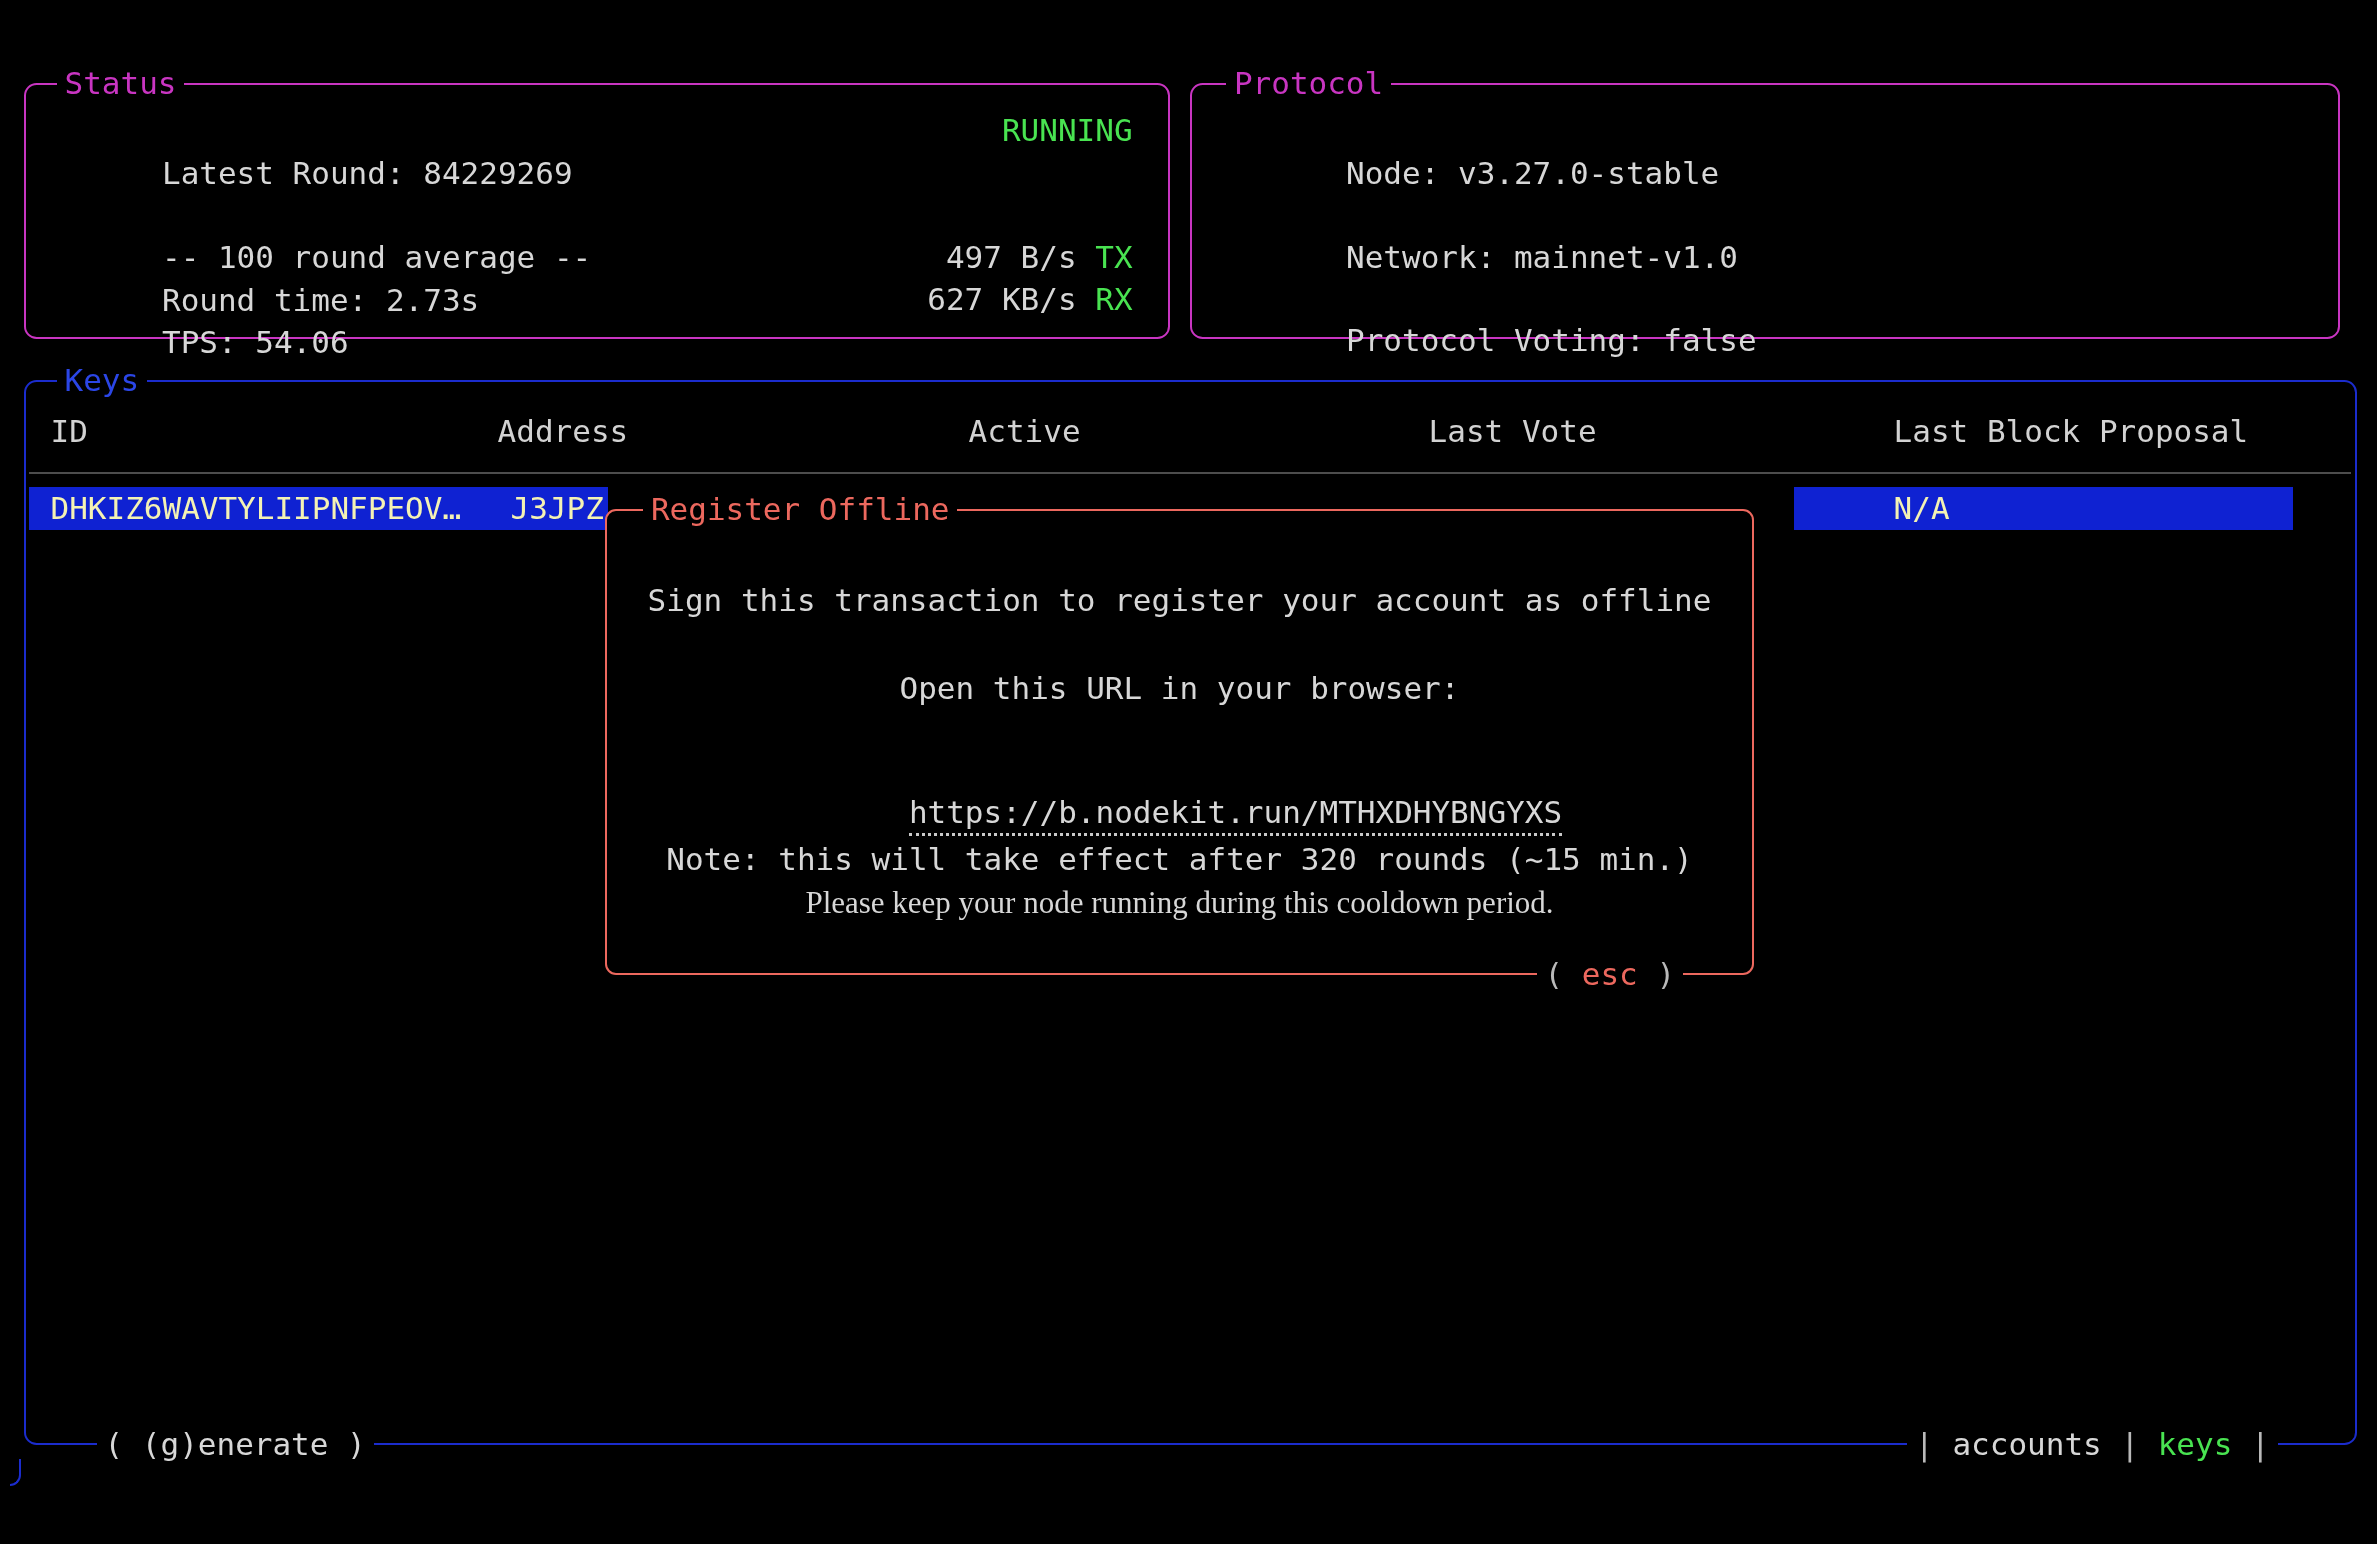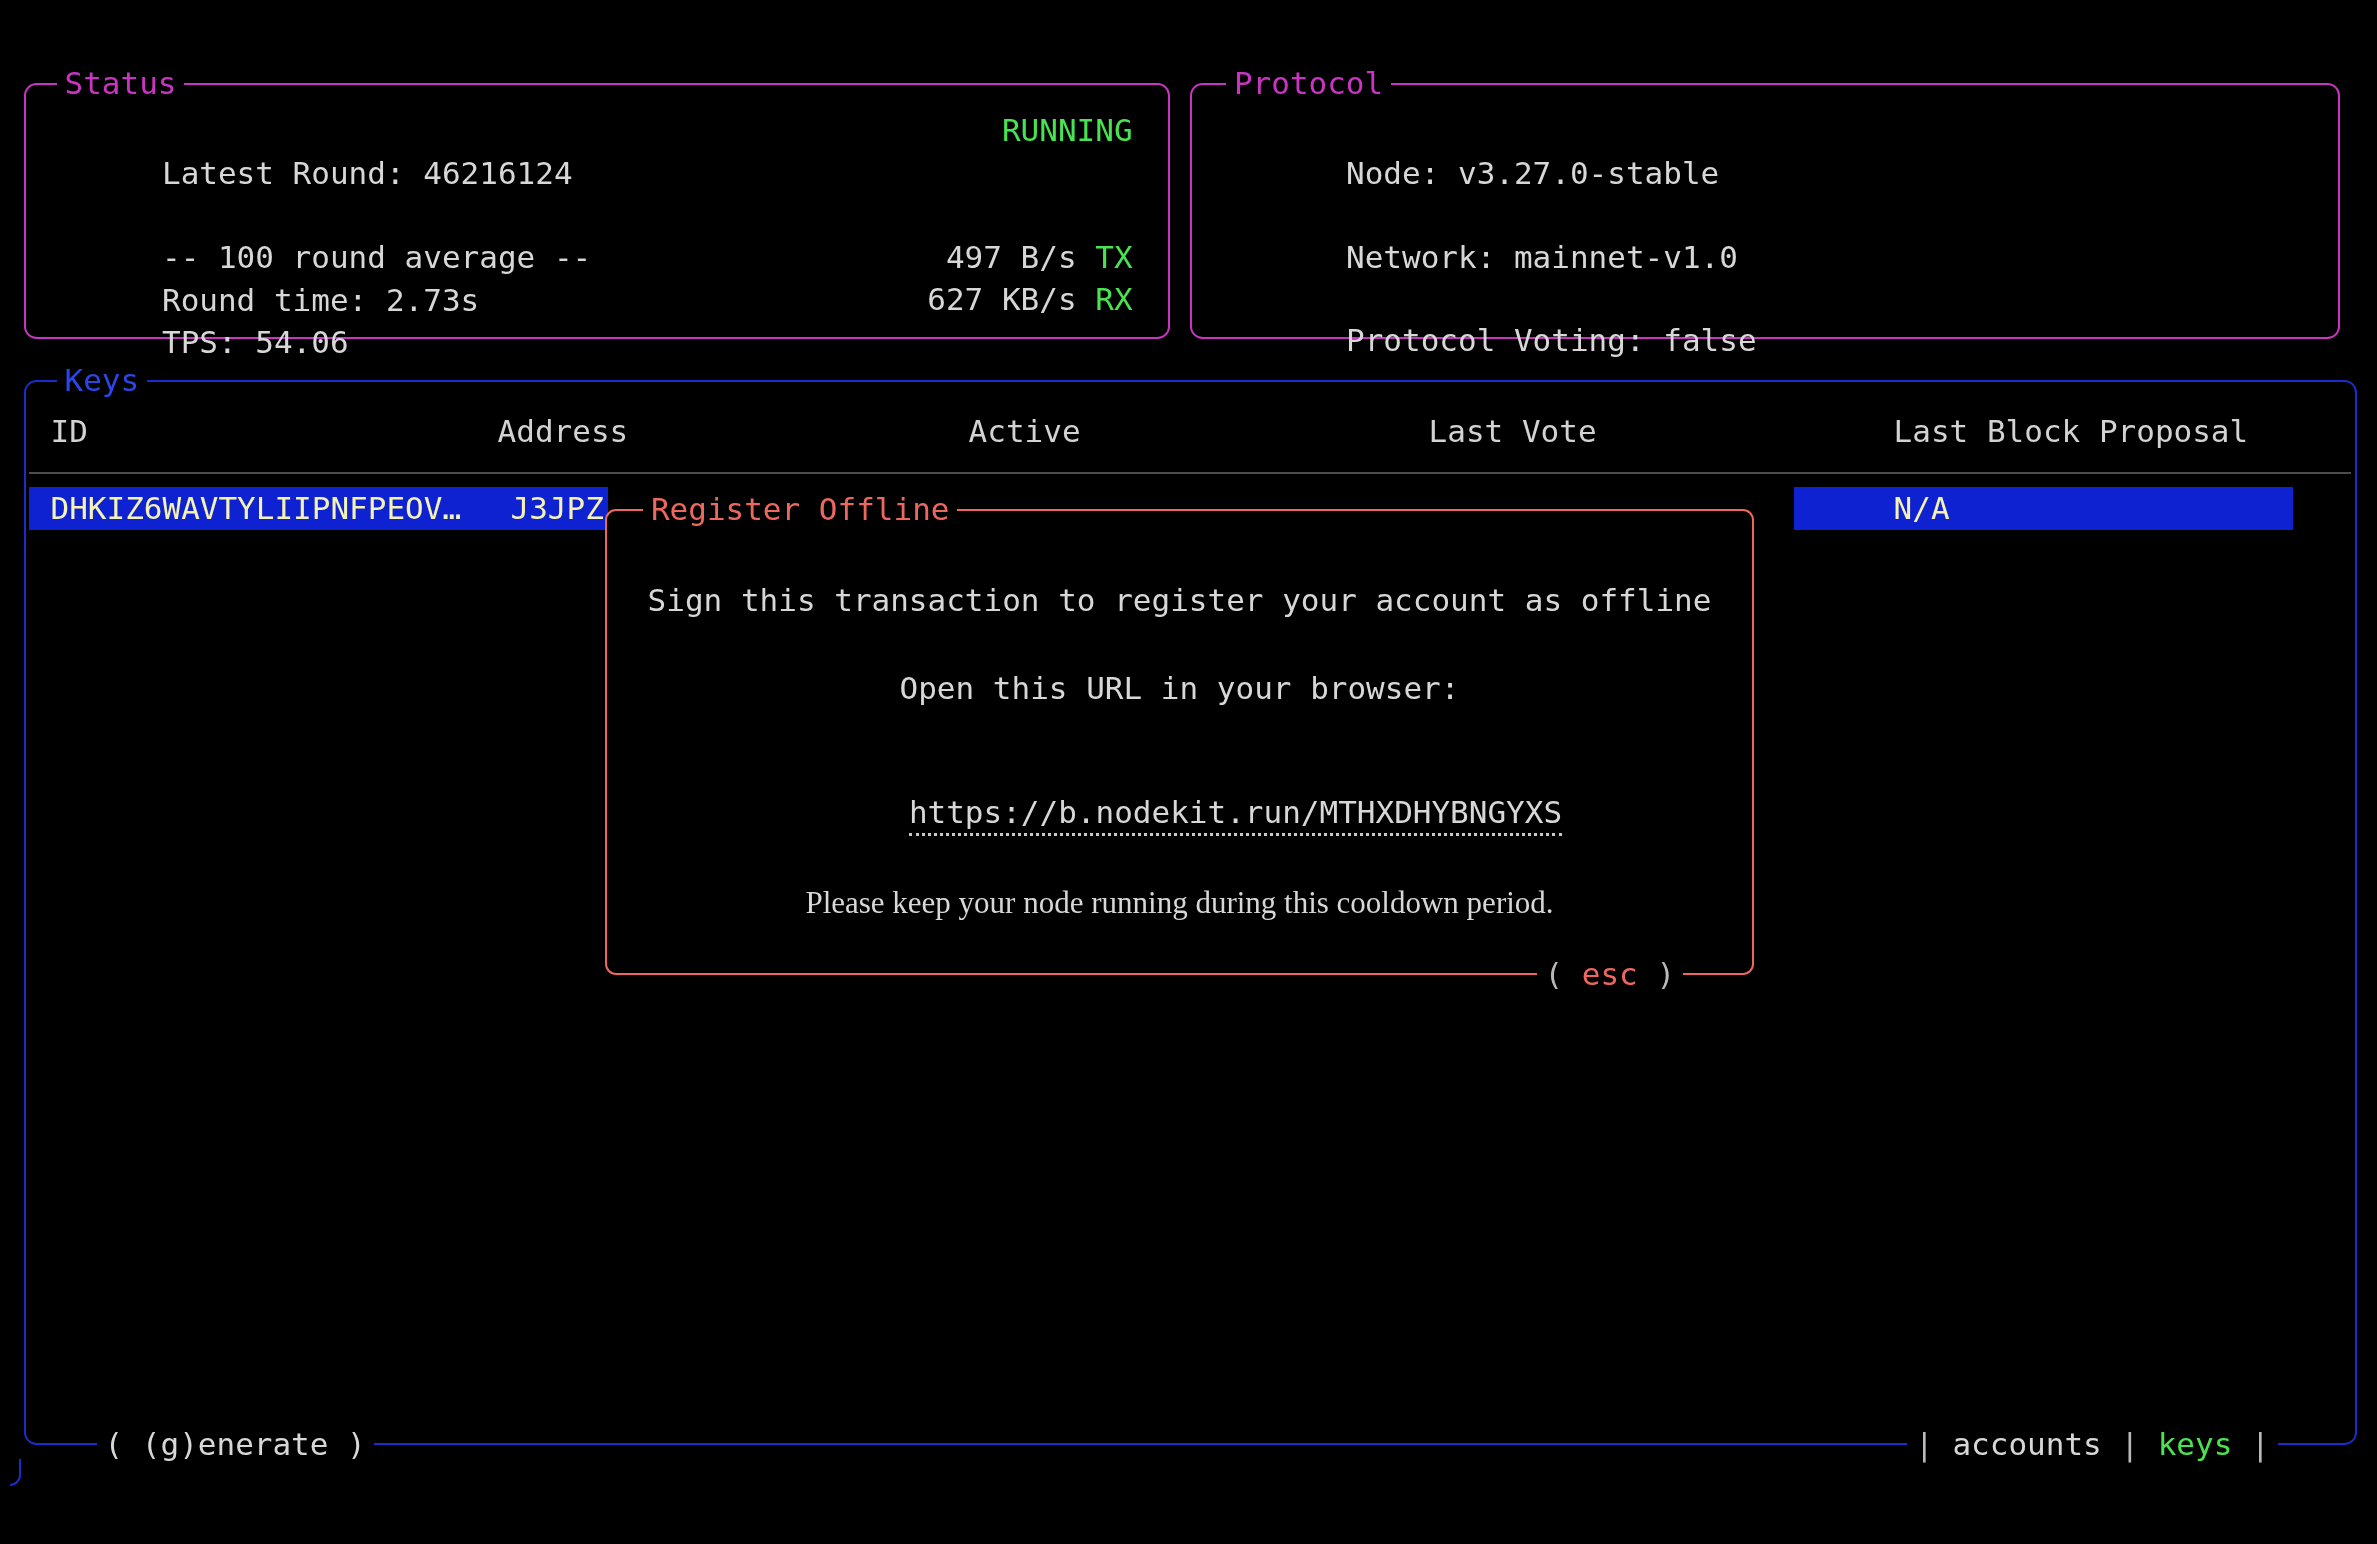--- a/index.html
+++ b/index.html
@@ -57,21 +57,21 @@
   }
 </style>
 </head>
 <body>
 
 <div id="screen">
 
   <div class="panel magenta" style="left:23.6px; top:83px; width:1146px; height:256px;">
     <span class="panel-title magenta-t" style="left:31px;">Status</span>
     <div class="line" style="top:23.6px;">
-      <span>Latest Round: 46216124</span>
+      <span>Latest Round: 84229269</span>
       <span class="rt green">RUNNING</span>
     </div>
     <div class="line" style="top:108px;">
       <span>-- 100 round average --</span>
     </div>
     <div class="line" style="top:151px;">
       <span>Round time: 2.73s</span>
       <span class="rt"><span>497 B/s </span><span class="green">TX</span></span>
     </div>
     <div class="line" style="top:193px;">
@@ -122,19 +122,20 @@
 
   <div id="corner-artifact"></div>
 
   <div class="modal">
     <span class="panel-title salmon-t" style="left:36px;">Register Offline</span>
     <div class="mline" style="top:68px;">Sign this transaction to register your account as offline</div>
     <div class="mline" style="top:156px;">Open this URL in your browser:</div>
     <div class="mline" style="top:237px;">
       <span class="url-link">https://b.nodekit.run/MTHXDHYBNGYXS</span>
     </div>
+    <div class="mline" style="top:327px;">Note: this will take effect after 320 rounds (~15 min.)</div>
     <div class="mline" style="top:370px;font-family:Liberation Serif, serif;">Please keep your node running during this cooldown period.</div>
     <span class="edge-label" style="right:69px;"><span class="dim">( </span><span class="salmon-t">esc</span><span class="dim"> )</span>
     </span>
   </div>
 
 </div>
 
 
 </body></html>

